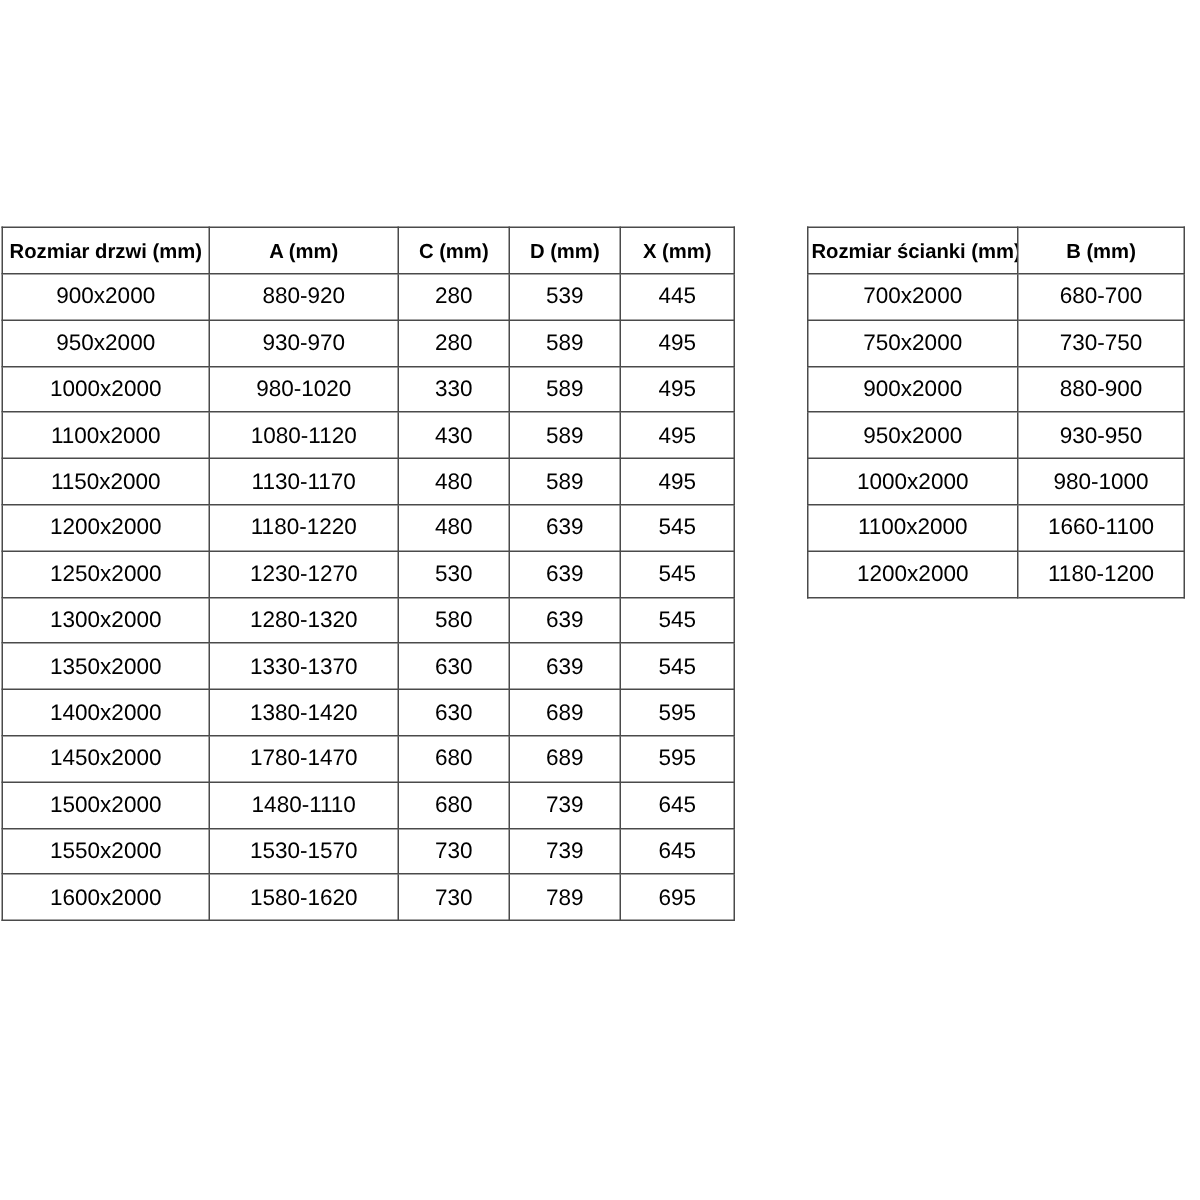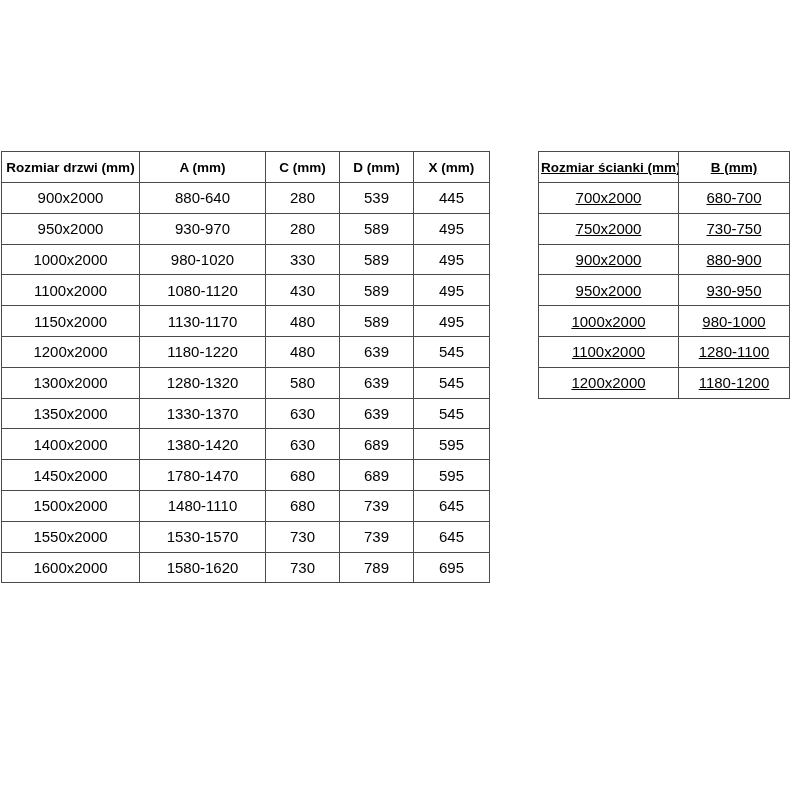--- a/index.html
+++ b/index.html
@@ -44,21 +44,20 @@
   }
   #doors-table {
     left: 1px;
     top: 151px;
     width: 488px;
   }
   #walls-table {
     left: 538px;
     top: 151px;
     width: 251px;
-    text-decoration: underline;
   }
 </style>
 </head>
 <body>
 
 <div class="canvas">
 
   <table class="spec" id="doors-table">
     <colgroup>
       <col style="width:138px">
@@ -72,21 +71,21 @@
           <th>Rozmiar drzwi (mm)</th>
           <th>A (mm)</th>
           <th>C (mm)</th>
           <th>D (mm)</th>
           <th>X (mm)</th>
         </tr>
     </thead>
     <tbody>
         <tr>
           <td>900x2000</td>
-          <td>880-640</td>
+          <td>880-920</td>
           <td>280</td>
           <td>539</td>
           <td>445</td>
         </tr>
         <tr>
           <td>950x2000</td>
           <td>930-970</td>
           <td>280</td>
           <td>589</td>
           <td>495</td>
@@ -109,20 +108,27 @@
           <td>1150x2000</td>
           <td>1130-1170</td>
           <td>480</td>
           <td>589</td>
           <td>495</td>
         </tr>
         <tr>
           <td>1200x2000</td>
           <td>1180-1220</td>
           <td>480</td>
+          <td>639</td>
+          <td>545</td>
+        </tr>
+        <tr>
+          <td>1250x2000</td>
+          <td>1230-1270</td>
+          <td>530</td>
           <td>639</td>
           <td>545</td>
         </tr>
         <tr>
           <td>1300x2000</td>
           <td>1280-1320</td>
           <td>580</td>
           <td>639</td>
           <td>545</td>
         </tr>
@@ -198,21 +204,21 @@
         <tr>
           <td>950x2000</td>
           <td>930-950</td>
         </tr>
         <tr>
           <td>1000x2000</td>
           <td>980-1000</td>
         </tr>
         <tr>
           <td>1100x2000</td>
-          <td>1280-1100</td>
+          <td>1660-1100</td>
         </tr>
         <tr>
           <td>1200x2000</td>
           <td>1180-1200</td>
         </tr>
       </tbody>
   </table>
 
 </div>
 

